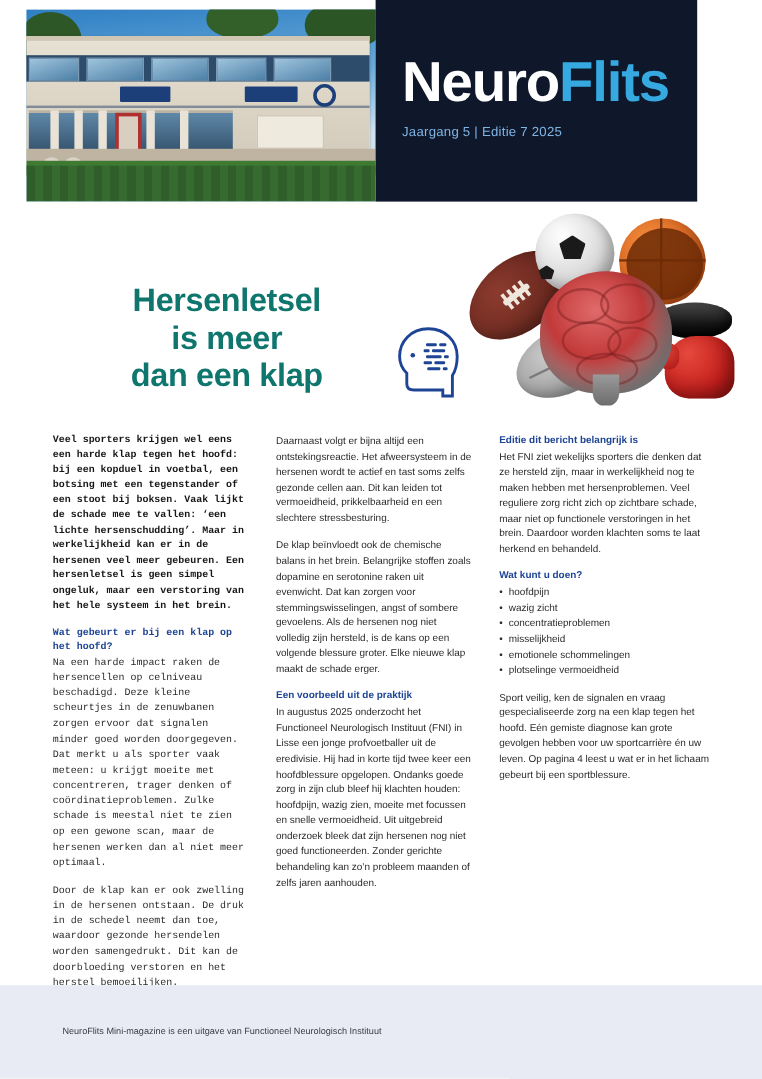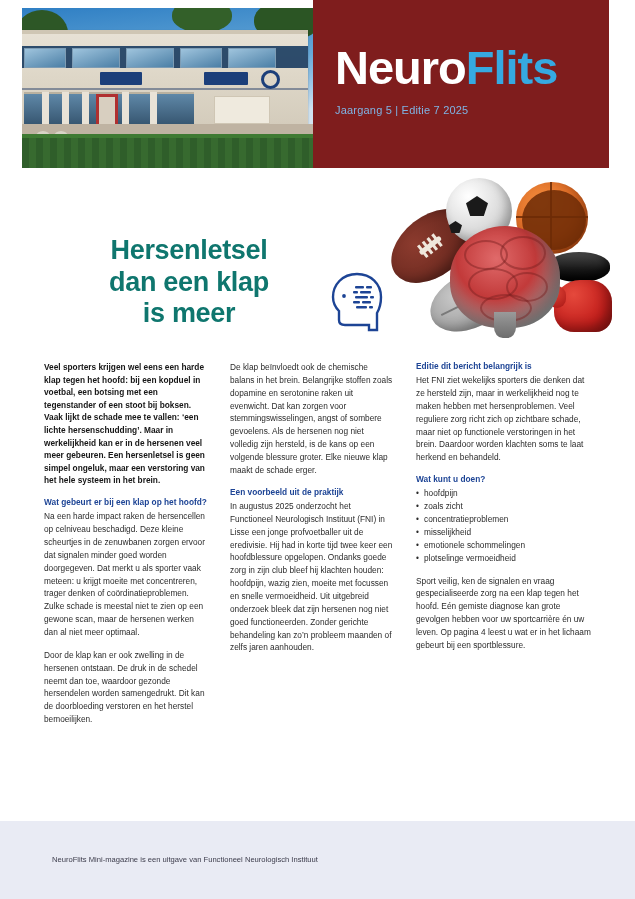--- a/index.html
+++ b/index.html
@@ -41,21 +41,21 @@
   .garage{position:absolute;left:196px;top:66px;width:54px;height:26px;background:#efeade;border:1px solid #cfc6b4;}
   .logo-plaque{position:absolute;left:82px;top:42px;width:42px;height:13px;background:#1c3f7a;border-radius:1px;}
   .logo-plaque2{position:absolute;left:186px;top:42px;width:44px;height:13px;background:#1c3f7a;border-radius:1px;}
   .ring{position:absolute;left:243px;top:40px;width:13px;height:13px;border:3px solid #1c3f7a;border-radius:50%;}
   .pavement{position:absolute;left:0;bottom:26px;width:100%;height:18px;background:#bfb3a2;}
   .hedge{position:absolute;left:0;bottom:0;width:100%;height:30px;
     background:repeating-linear-gradient(90deg,#2f5e2a 0 7px,#376a2f 7px 14px);}
   .lawn{position:absolute;left:0;bottom:22px;width:100%;height:12px;background:#3f7a33;}
   .bush{position:absolute;bottom:26px;width:14px;height:11px;border-radius:50%;background:#d8d3c6;}
 
-  .masthead{position:absolute;left:313px;top:0;width:296px;height:168px;background:#7f1d1d;}
+  .masthead{position:absolute;left:313px;top:0;width:268px;height:168px;background:#0f172a;}
   .mast-inner{position:absolute;left:22px;top:44px;}
   .brand{font-size:47px;line-height:1;font-weight:700;letter-spacing:-1px;}
   .brand .b1{color:#ffffff;}
   .brand .b2{color:#36a9e1;}
   .issue{margin-top:13px;font-size:11px;color:#7fb4e4;letter-spacing:.2px;}
 
   
   .kicker{position:absolute;left:44px;top:206px;font-size:20px;color:#4da6dd;font-weight:400;}
   .headline{position:absolute;left:44px;top:235px;width:290px;text-align:center;
     font-size:27px;line-height:1.17;font-weight:700;color:#0f766e;letter-spacing:-.3px;}
@@ -106,21 +106,21 @@
   .f2{left:50px;top:10px;width:42px;height:30px;}
   .f3{left:18px;top:42px;width:46px;height:28px;}
   .f4{left:56px;top:46px;width:38px;height:26px;}
   .f5{left:30px;top:68px;width:48px;height:24px;}
   .stem{position:absolute;left:44px;top:86px;width:22px;height:26px;border-radius:0 0 40% 40%;
     background:linear-gradient(180deg,#9a9a9a,#6d6d6d);}
 
   
   .cols{position:absolute;left:44px;top:361px;width:548px;height:430px;}
   .col{position:absolute;top:0;width:164px;}
-  .c1{left:0;}
+  .c1{left:0;font-family:Liberation Mono, monospace;}
   .c2{left:186px;}
   .c3{left:372px;width:176px;}
   .lead{font-size:8.3px;line-height:1.52;font-weight:700;color:#161616;margin:0 0 10px 0;text-align:left;}
   .sub{font-size:8.3px;line-height:1.35;font-weight:700;color:#1d4495;margin:0 0 2px 0;}
   .para{font-size:8.3px;line-height:1.55;color:#2b2b2b;margin:0 0 10px 0;}
   .bullets{list-style:none;margin:0 0 10px 0;padding:0;}
   .bullets li{font-size:8.3px;line-height:1.55;color:#2b2b2b;padding-left:8px;position:relative;}
   .bullets li:before{content:"•";position:absolute;left:0;top:0;color:#2b2b2b;}
 
   
@@ -180,22 +180,22 @@
         <div class="brand">
           <span class="b1">Neuro</span><span class="b2">Flits</span>
         </div>
         <div class="issue">Jaargang 5 | Editie 7 2025</div>
       </div>
     </div>
   </div>
 
   <div class="headline">
     <div>Hersenletsel</div>
+    <div>is meer</div>
     <div>dan een klap</div>
-    <div>is meer</div>
   </div>
 
   <svg class="head-icon" viewBox="0 0 58 66">
     <path d="M30 6 C15 6 6 17 6 29 C6 36 9 40 12 43 L12 52 C12 55 14 57 18 57 L42 57 L42 62 L50 62 L50 45 C53 40 54 34 54 29 C54 16 44 6 30 6 Z" fill="none" stroke="#1d4495" stroke-width="2.4"></path>
     <circle cx="17" cy="28" r="1.9" fill="#1d4495"></circle>
     <g fill="#1d4495">
       <rect x="28" y="18" width="9" height="2.6" rx="1"></rect>
         <rect x="39" y="18" width="6" height="2.6" rx="1"></rect>
       <rect x="26" y="23" width="5" height="2.6" rx="1"></rect>
         <rect x="33" y="23" width="11" height="2.6" rx="1"></rect>
@@ -236,32 +236,33 @@
   <div class="cols">
 
     <div class="col c1">
       <p class="lead">Veel sporters krijgen wel eens een harde klap tegen het hoofd: bij een kopduel in voetbal, een botsing met een tegenstander of een stoot bij boksen. Vaak lijkt de schade mee te vallen: ‘een lichte hersenschudding’. Maar in werkelijkheid kan er in de hersenen veel meer gebeuren. Een hersenletsel is geen simpel ongeluk, maar een verstoring van het hele systeem in het brein.</p>
       <h3 class="sub">Wat gebeurt er bij een klap op het hoofd?</h3>
       <p class="para">Na een harde impact raken de hersencellen op celniveau beschadigd. Deze kleine scheurtjes in de zenuwbanen zorgen ervoor dat signalen minder goed worden doorgegeven. Dat merkt u als sporter vaak meteen: u krijgt moeite met concentreren, trager denken of coördinatieproblemen. Zulke schade is meestal niet te zien op een gewone scan, maar de hersenen werken dan al niet meer optimaal.</p>
       <p class="para">Door de klap kan er ook zwelling in de hersenen ontstaan. De druk in de schedel neemt dan toe, waardoor gezonde hersendelen worden samengedrukt. Dit kan de doorbloeding verstoren en het herstel bemoeilijken.</p>
     </div>
 
     <div class="col c2">
+      <p class="para">Daarnaast volgt er bijna altijd een ontstekingsreactie. Het afweersysteem in de hersenen wordt te actief en tast soms zelfs gezonde cellen aan. Dit kan leiden tot vermoeidheid, prikkelbaarheid en een slechtere stressbesturing.</p>
       <p class="para">De klap beïnvloedt ook de chemische balans in het brein. Belangrijke stoffen zoals dopamine en serotonine raken uit evenwicht. Dat kan zorgen voor stemmingswisselingen, angst of sombere gevoelens. Als de hersenen nog niet volledig zijn hersteld, is de kans op een volgende blessure groter. Elke nieuwe klap maakt de schade erger.</p>
       <h3 class="sub">Een voorbeeld uit de praktijk</h3>
       <p class="para">In augustus 2025 onderzocht het Functioneel Neurologisch Instituut (FNI) in Lisse een jonge profvoetballer uit de eredivisie. Hij had in korte tijd twee keer een hoofdblessure opgelopen. Ondanks goede zorg in zijn club bleef hij klachten houden: hoofdpijn, wazig zien, moeite met focussen en snelle vermoeidheid. Uit uitgebreid onderzoek bleek dat zijn hersenen nog niet goed functioneerden. Zonder gerichte behandeling kan zo’n probleem maanden of zelfs jaren aanhouden.</p>
     </div>
 
     <div class="col c3">
       <h3 class="sub">Editie dit bericht belangrijk is</h3>
       <p class="para">Het FNI ziet wekelijks sporters die denken dat ze hersteld zijn, maar in werkelijkheid nog te maken hebben met hersenproblemen. Veel reguliere zorg richt zich op zichtbare schade, maar niet op functionele verstoringen in het brein. Daardoor worden klachten soms te laat herkend en behandeld.</p>
       <h3 class="sub">Wat kunt u doen?</h3>
       <ul class="bullets">
         <li>hoofdpijn</li>
-        <li>zoals zicht</li>
+        <li>wazig zicht</li>
         <li>concentratieproblemen</li>
         <li>misselijkheid</li>
         <li>emotionele schommelingen</li>
         <li>plotselinge vermoeidheid</li>
       </ul>
       <p class="para">Sport veilig, ken de signalen en vraag gespecialiseerde zorg na een klap tegen het hoofd. Eén gemiste diagnose kan grote gevolgen hebben voor uw sportcarrière én uw leven. Op pagina 4 leest u wat er in het lichaam gebeurt bij een sportblessure.</p>
     </div>
   </div>
 
   <div class="footer">

